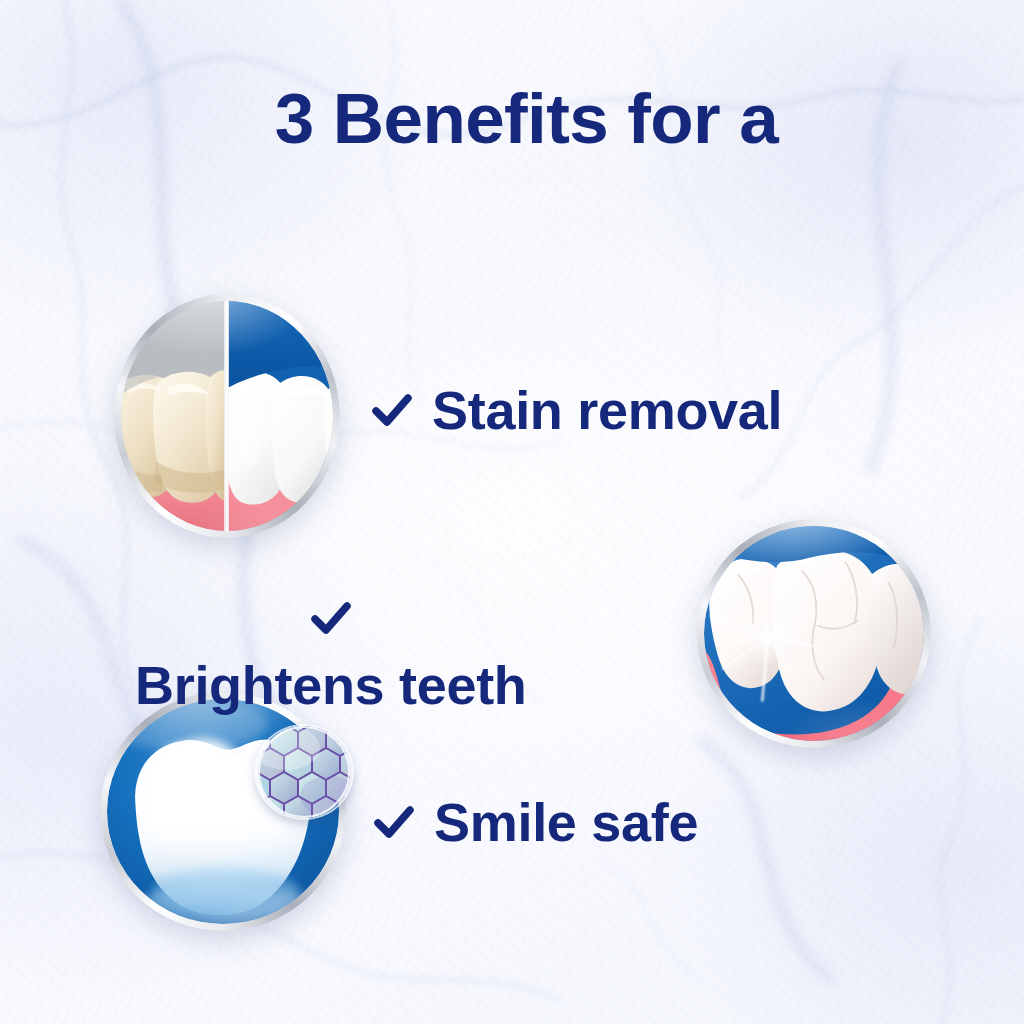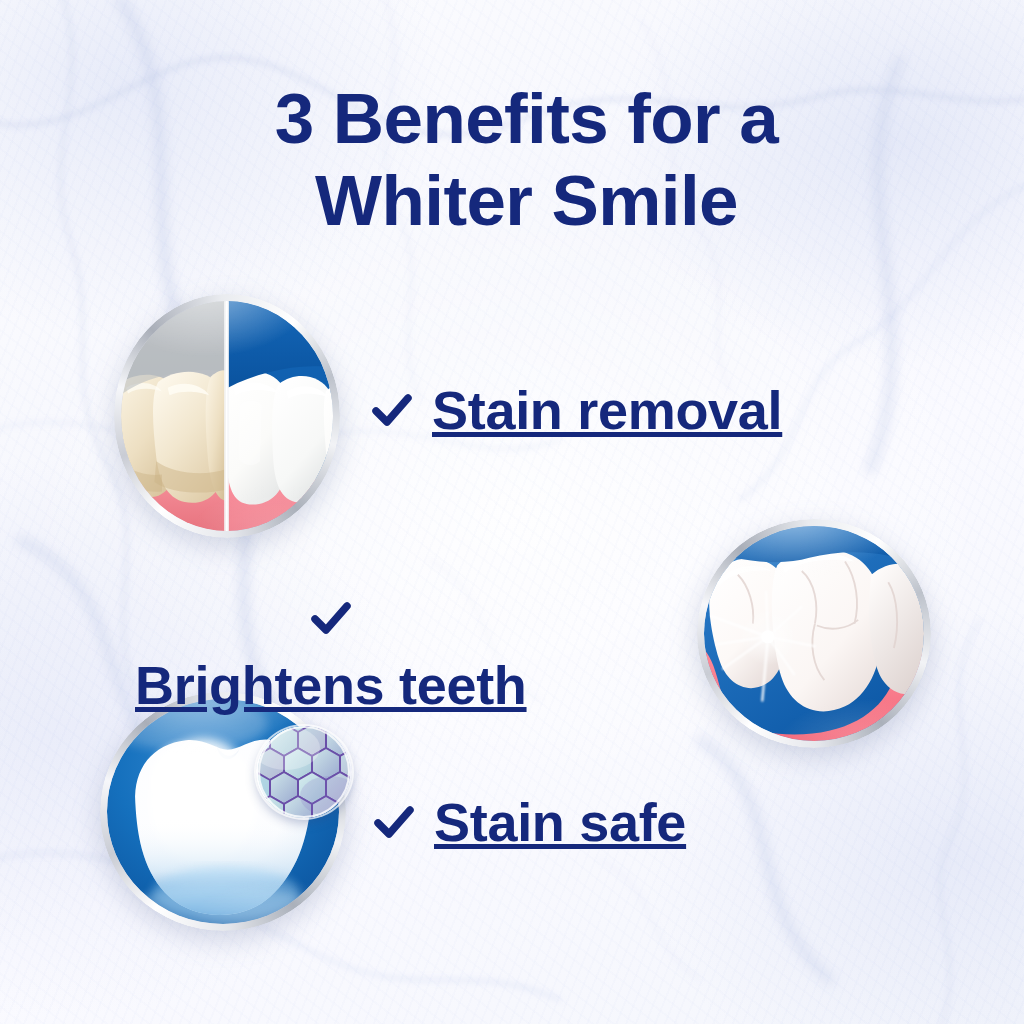--- a/index.html
+++ b/index.html
@@ -56,21 +56,20 @@
   .benefit-text{
     position:absolute;
     display:flex; align-items:center; gap:18px;
     color:#15287c;
     font-weight:bold;
     font-size:54px;
     line-height:1;
     letter-spacing:-0.3px;
     white-space:nowrap;
     z-index:7;
-    text-decoration:underline;
   }
   .check-icon{ width:44px; height:44px; flex:none; display:block; }
   .check-icon svg{ width:100%; height:100%; display:block; }
 
   #txt-1{ left:370px; top:383px; }
   #txt-2{ left:135px; top:596px;flex-direction:column; }
   #txt-3{ left:372px; top:795px; }
 
   
   .circle{
@@ -165,21 +164,20 @@
         <path d="M20,540 C130,590 90,700 180,780" stroke-width="8"></path>
         <path d="M700,740 C790,800 740,900 830,980" stroke-width="8"></path>
       </g>
     </svg>
   </div>
 
   <div class="marble-grain"></div>
 
   <h1 class="headline">
     <span class="hl-line">3 Benefits for a</span>
-    <span class="hl-line">Whiter Smile</span>
   </h1>
 
   <div class="circle" id="circle-1">
     <div class="inner">
       <svg viewBox="0 0 226 244" preserveAspectRatio="xMidYMid slice" aria-hidden="true">
         <defs>
           <linearGradient id="c1greybg" x1="0" y1="0" x2="0" y2="1">
             <stop offset="0" stop-color="#c4c7cb"></stop>
               <stop offset="1" stop-color="#a7abb1"></stop>
           </linearGradient>
@@ -470,16 +468,16 @@
       <circle cx="48" cy="46" r="45" fill="none" stroke="#ffffff" stroke-width="2" opacity=".8"></circle>
     </svg>
   </div>
 
   <div class="benefit-text" id="txt-3">
     <span class="check-icon">
       <svg viewBox="0 0 44 44" aria-hidden="true">
         <path d="M6 23 L17 34 L38 10" fill="none" stroke="#15287c" stroke-width="7.5" stroke-linecap="round" stroke-linejoin="round"></path>
       </svg>
     </span>
-    <span>Stain safe</span>
+    <span>Smile safe</span>
   </div>
 
 </div>
 
 </body></html>

